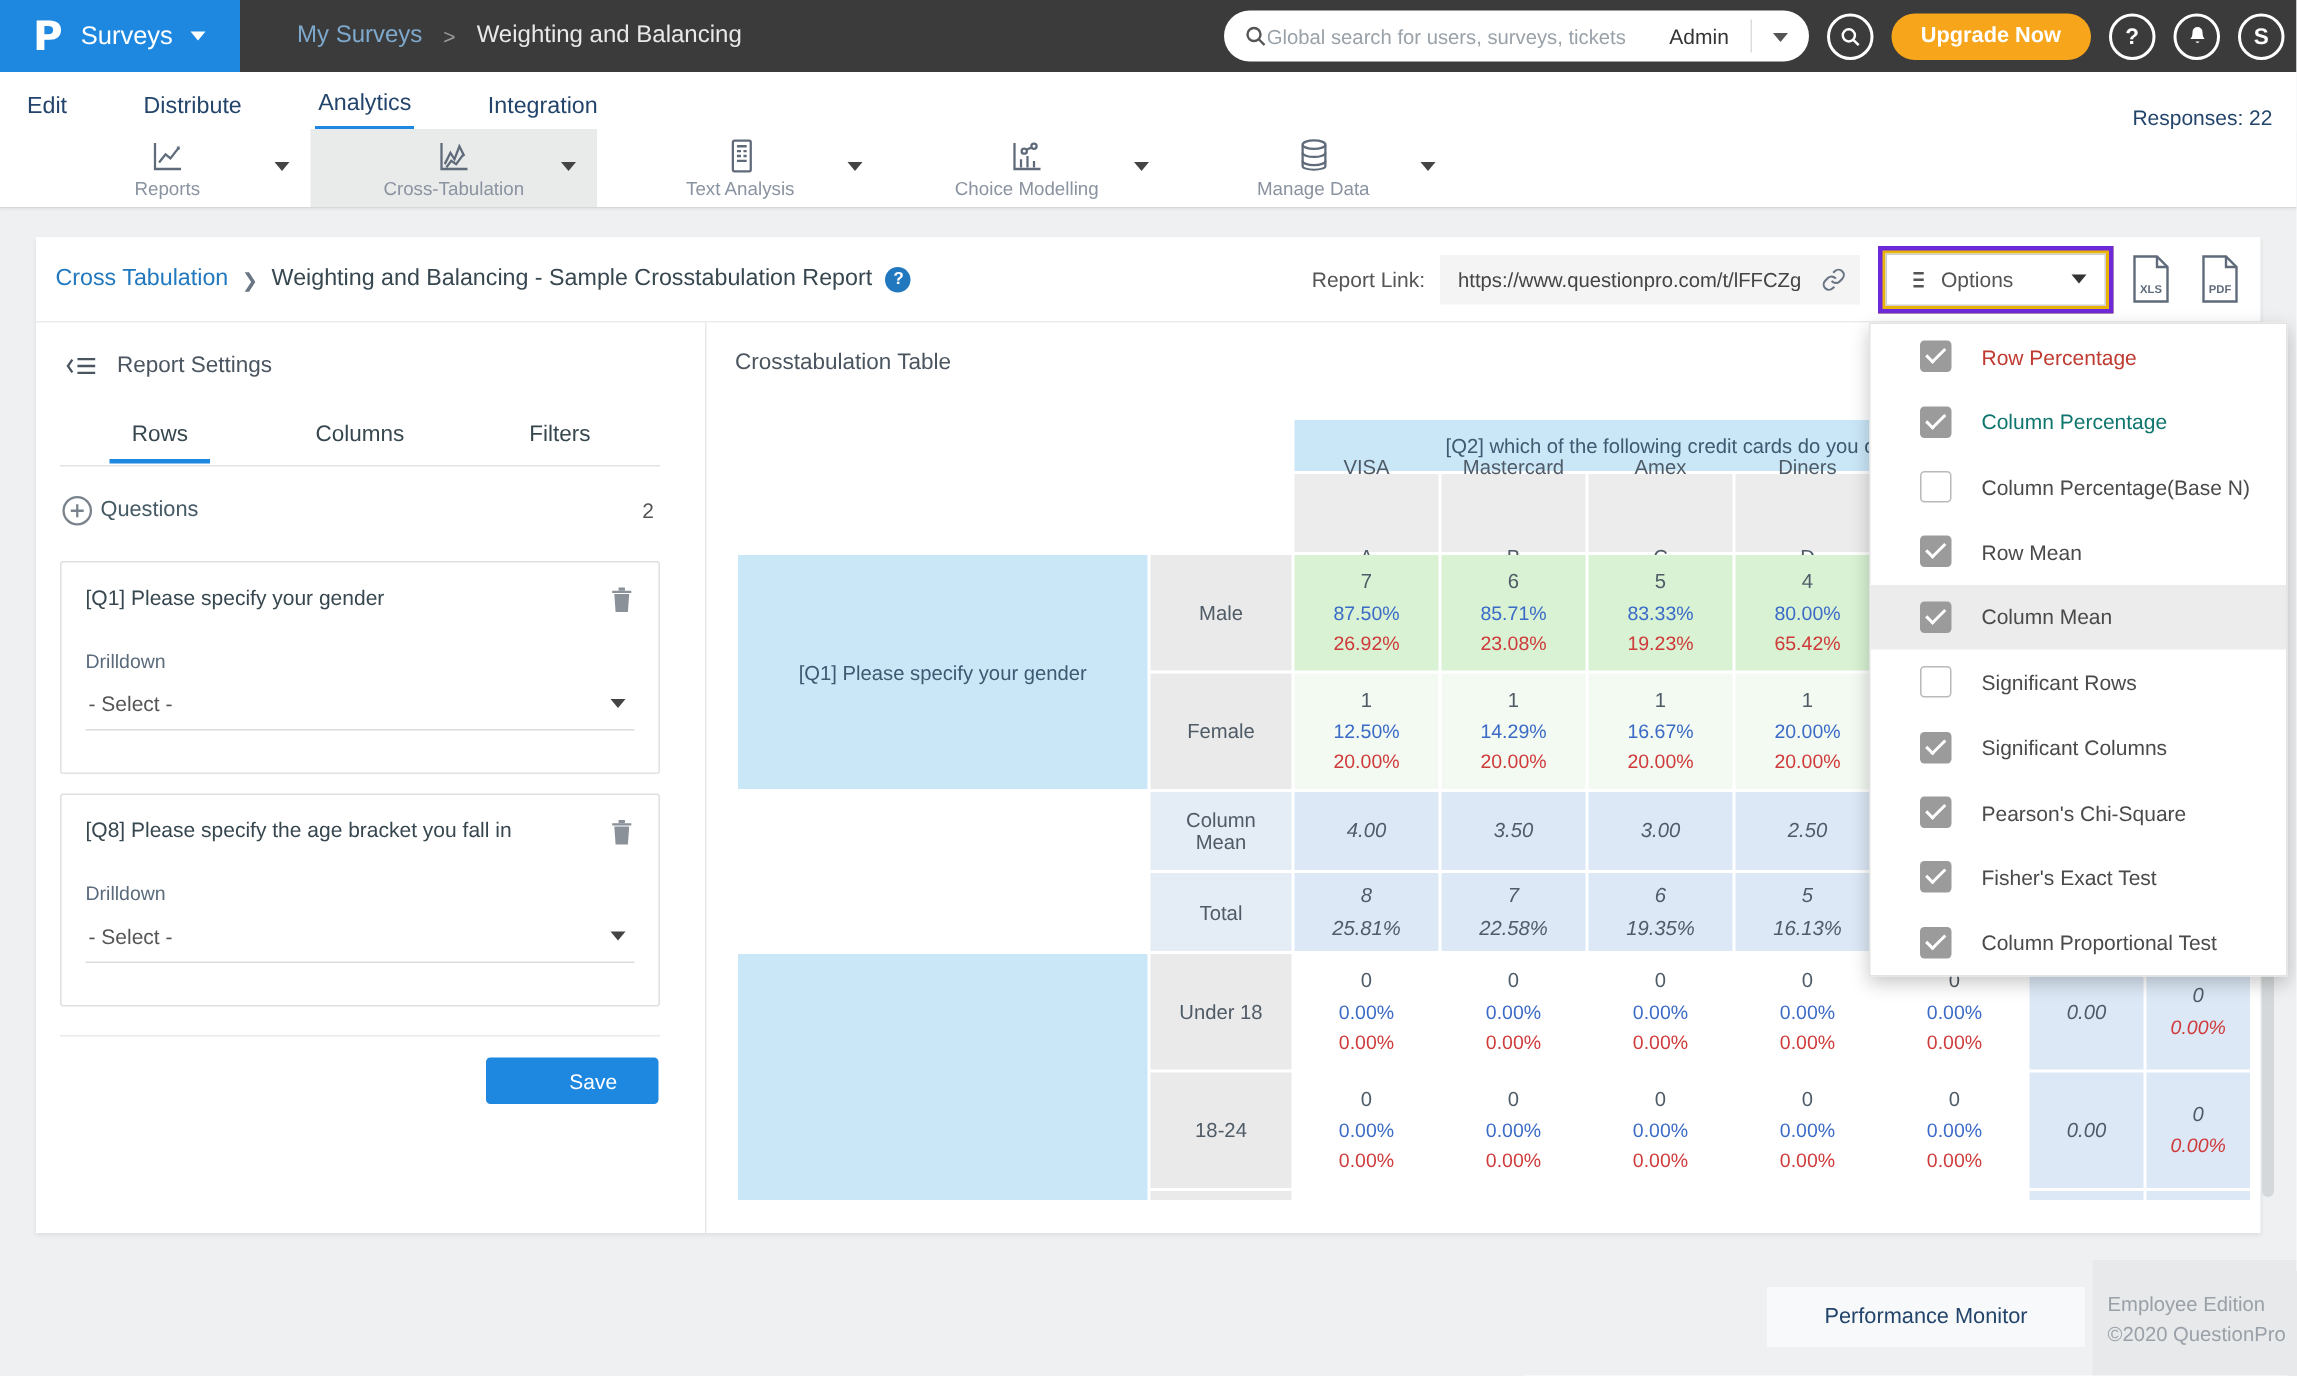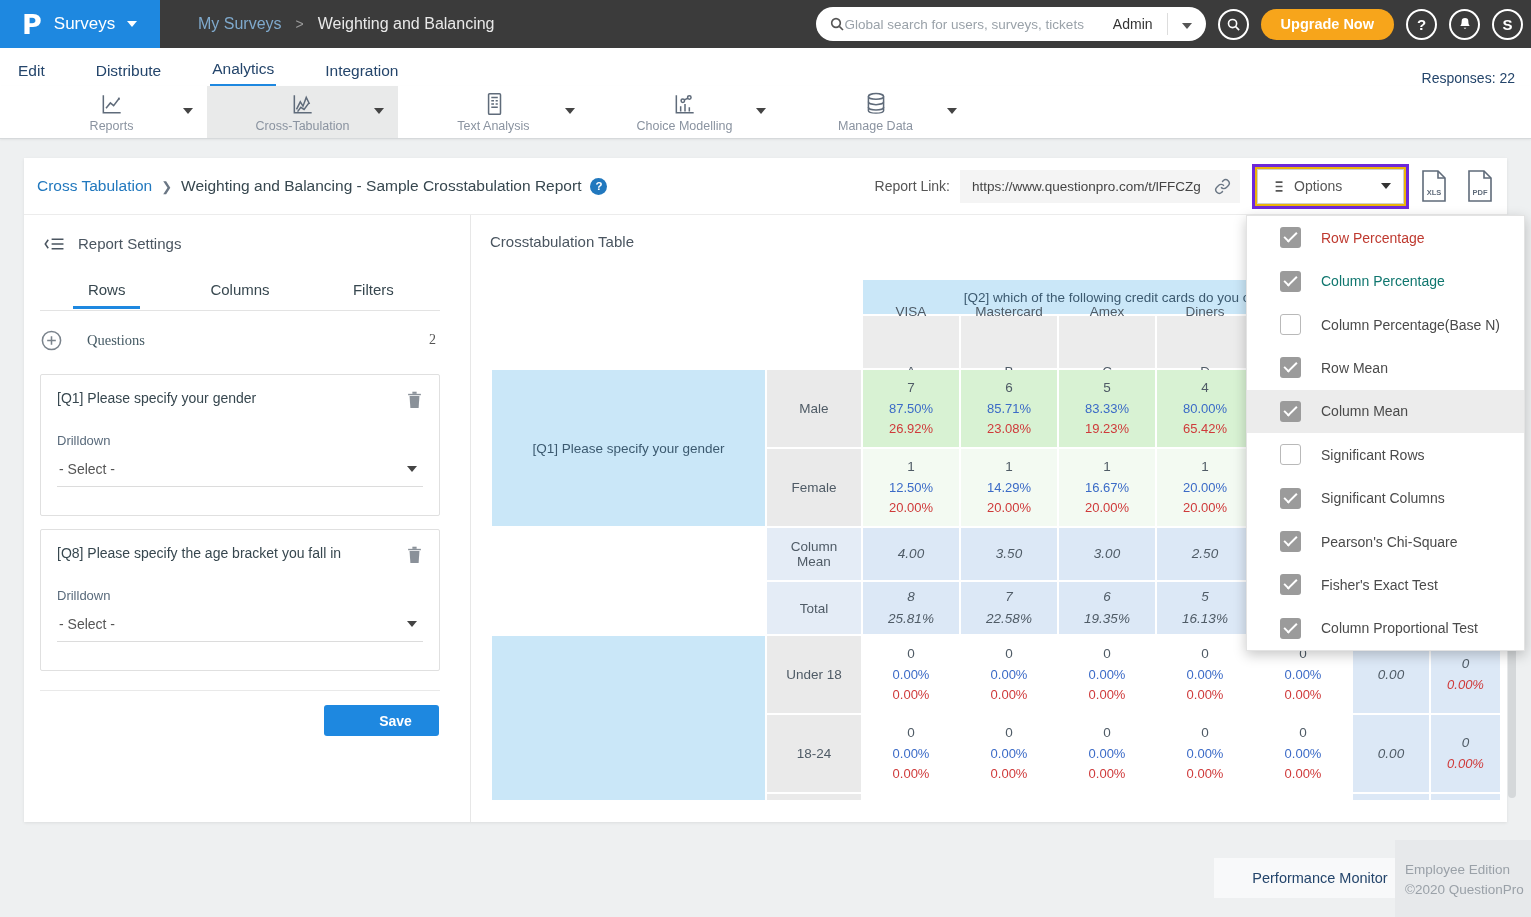--- a/index.html
+++ b/index.html
@@ -62,33 +62,33 @@
 
   
   .v-divider { position:absolute; left:446px; top:57px; bottom:0; width:1px; background:#e7e7e7; }
   .sidebar { position:absolute; left:0; top:57px; width:446px; bottom:0; }
   .settings-row { position:absolute; left:20px; top:20px; display:flex; align-items:center; gap:12px; color:#4a5560; cursor:pointer; }
   .settings-row span { font-size:15px; }
   .tabs { position:absolute; left:16px; top:62px; width:400px; height:34px; display:flex; border-bottom:1px solid #e3e3e3; }
   .tab { flex:1; text-align:center; font-size:15px; color:#37474f; cursor:pointer; }
   .tab .t-in { display:inline-block; padding:4px 15px 8px; }
   .tab.active .t-in { border-bottom:3px solid #1e88e0; }
-  .q-row { position:absolute; left:16px; top:110px; width:400px; height:30px; display:flex; align-items:center; gap:24px;font-family:Liberation Serif, serif; }
+  .q-row { position:absolute; left:16px; top:110px; width:400px; height:30px; display:flex; align-items:center; gap:4px; }
   .q-row .q-label { font-size:14.5px; color:#455a64; }
   .q-count { margin-left:auto; font-size:14px; color:#555; padding-right:4px; }
   .q-card { position:absolute; left:16px; width:400px; height:142px; border:1px solid #e0e0e0; border-radius:2px; padding:15px 16px; background:#fff; }
   .q-card.c1 { top:159px; } .q-card.c2 { top:314px; }
   .qc-head { display:flex; justify-content:space-between; align-items:flex-start; }
   .qc-title { font-size:14px; color:#37474f; }
   .qc-trash { color:#8a9199; cursor:pointer; }
   .qc-drill { font-size:13px; color:#5a6b7c; margin-top:24px; }
   .qc-select { margin-top:13px; display:flex; align-items:center; justify-content:space-between; border-bottom:1px solid #dcdcdc; padding:0 6px 9px 2px; font-size:14px; color:#555; cursor:pointer; }
   .qc-select .caret { color:#444; }
   .sb-hr { position:absolute; left:16px; top:475px; width:400px; border-top:1px solid #e9e9e9; }
-  .save-btn { position:absolute; left:300px; top:490px; width:115px; height:31px; background:#1e88e0; color:#fff; border:none; border-radius:3px; font-size:14px; font-weight:bold; font-family:inherit; cursor:pointer;padding-left:28px; }
+  .save-btn { position:absolute; left:300px; top:490px; width:115px; height:31px; background:#1e88e0; color:#fff; border:none; border-radius:3px; font-size:14px; font-weight:normal; font-family:inherit; cursor:pointer;padding-left:28px; }
 
   
   .tbl-title { position:absolute; left:466px; top:75px; font-size:15px; color:#4a5560; }
   .grid { position:absolute; left:468px; top:122px; width:1008px; display:grid;
           grid-template-columns:273px 94px 96px 96px 96px 96px 96px 76px 69px;
           grid-template-rows:34px 52px 77px 77px 52px 52px 77px 77px 6px; gap:2px; }
   .g { display:flex; flex-direction:column; align-items:center; justify-content:center; text-align:center; }
   .strip { background:#cae7f8; color:#3c5a70; font-size:13.5px; overflow:hidden; white-space:nowrap; }
   .th { background:#ececec; color:#4f5b66; font-size:13.5px; line-height:1.65;gap:37px; }
   .qcell { background:#cae7f8; color:#3c5a70; font-size:13.5px; }
@@ -108,21 +108,21 @@
   .dd-item { flex:1; display:flex; align-items:center; gap:20px; padding-left:33px; font-size:14px; color:#4a4a4a; cursor:pointer; }
   .dd-item.hl { background:#ececec; }
   .dd-item.red { color:#bf3a30; }
   .dd-item.blue { color:#0f766e; }
   .cb { width:21px; height:21px; border-radius:3px; flex:none; position:relative; }
   .cb.on { background:#9b9b9b; }
   .cb.off { background:#fff; border:1px solid #b9b9b9; }
   .cb.on::after { content:""; position:absolute; left:4px; top:5px; width:11px; height:5px; border-left:2px solid #fff; border-bottom:2px solid #fff; transform:rotate(-45deg); }
 
   
-  .perf-strip { position:absolute; left:1214px; top:858px; width:212px; height:40px; background:#f8f9fa; display:flex; align-items:center; justify-content:center; }
+  .perf-strip { position:absolute; left:1178px; top:858px; width:212px; height:40px; background:#f8f9fa; display:flex; align-items:center; justify-content:center; }
   .perf-link { font-size:14.5px; color:#24456b; cursor:pointer; }
   .edition-box { position:absolute; left:1395px; top:840px; right:0; bottom:0; background:#e7e9eb; padding:20px 0 0 10px; color:#9aa1a8; font-size:13.5px; line-height:1.45; }
 </style>
 </head>
 <body>
 
 <div class="topbar">
   <div class="logo-block">
     <span class="logo-p">P</span>
     <span class="logo-label">Surveys</span>

